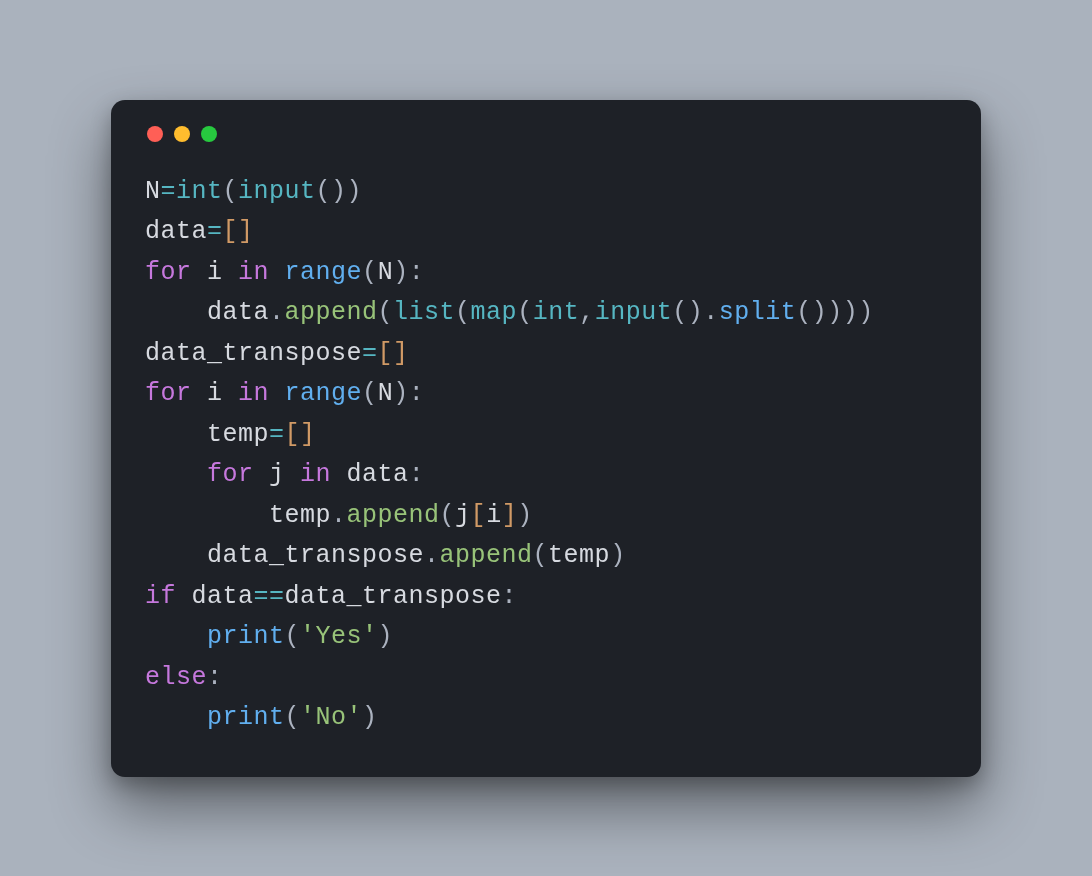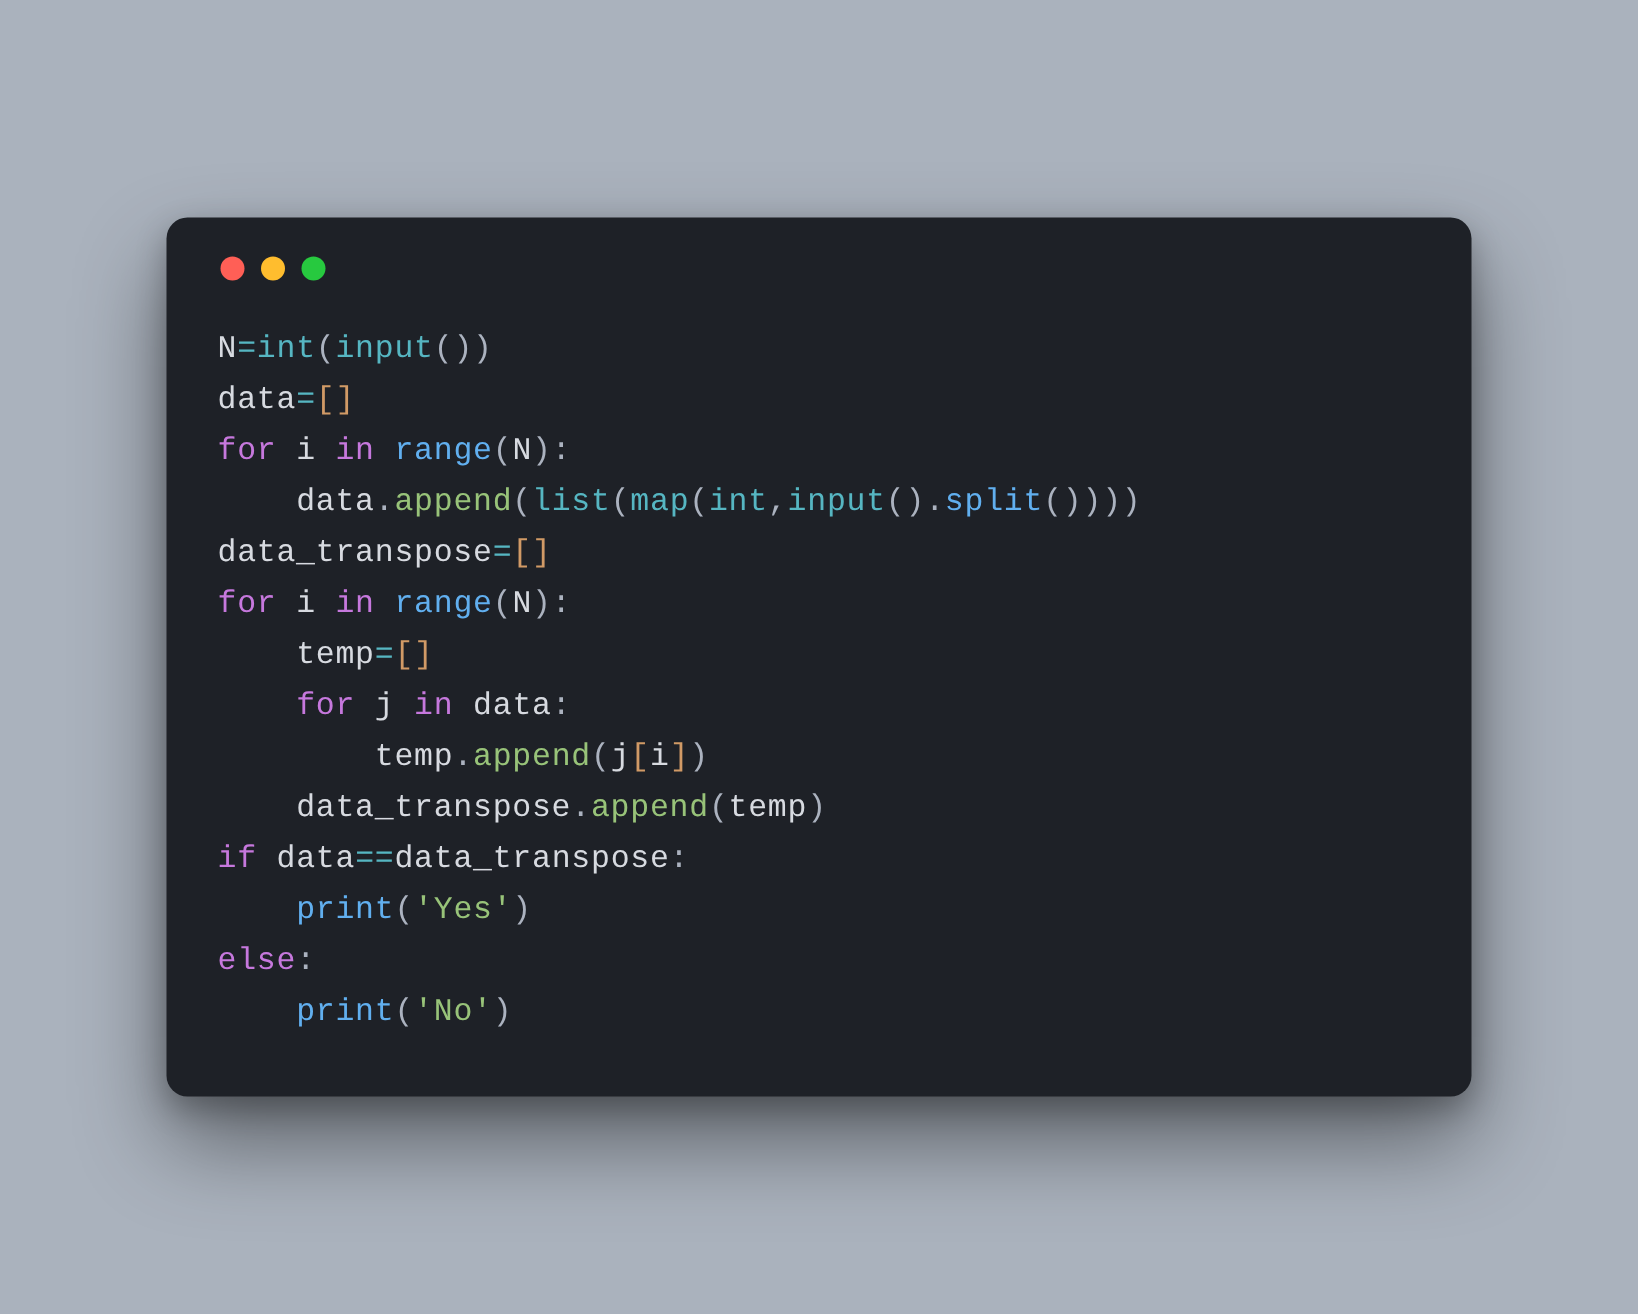--- a/index.html
+++ b/index.html
@@ -37,21 +37,21 @@
     height: 16px;
     border-radius: 50%;
   }
   .dot.red    { background: #ff5f56; }
   .dot.yellow { background: #ffbd2e; }
   .dot.green  { background: #27c93f; }
 
   pre.code {
     margin: 0;
     font-family: inherit;
-    font-size: 21px;
+    font-size: 25px;
     line-height: 1.62;
     letter-spacing: 0.5px;
     white-space: pre;
     color: #abb2bf;
   }
   .c-default { color: #abb2bf; }   
   .c-var     { color: #d7dae0; }   
   .c-op      { color: #56b6c2; }   
   .c-func    { color: #56b6c2; }   
   .c-keyword { color: #c678dd; }   

